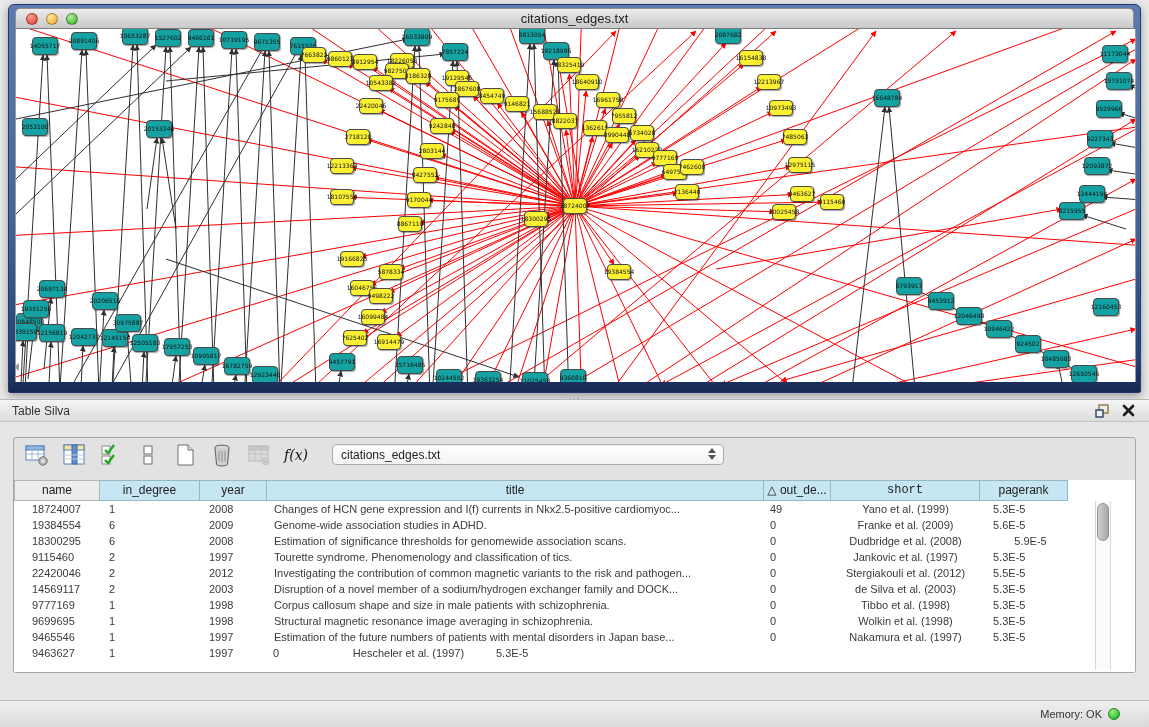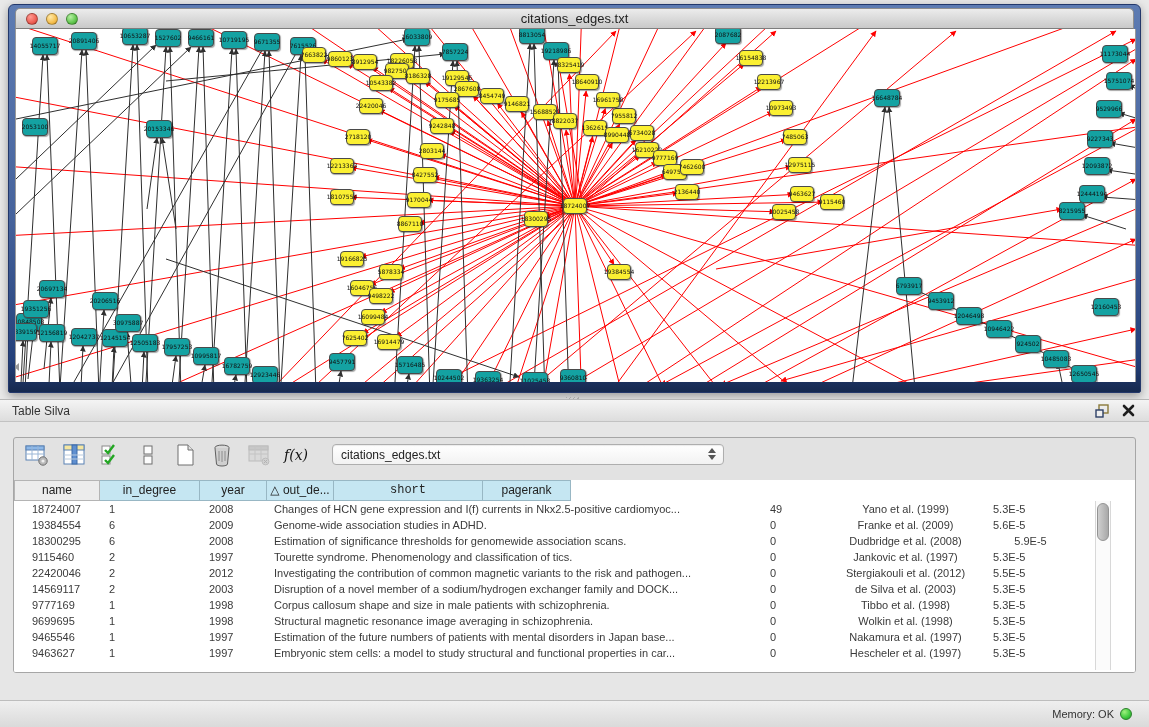--- a/index.html
+++ b/index.html
@@ -74,21 +74,21 @@
   .tab-bar{position:absolute;left:50%;transform:translateX(-50%);top:253px;display:flex;
     border-radius:5px;box-shadow:0 1px 1px rgba(255,255,255,.8);}
   .tab{height:19px;line-height:19px;padding:0 13px;font-size:12px;color:#222;
     background:linear-gradient(#fdfdfd,#ececec);border:1px solid #8e8e8e;border-left:none;}
   .tab:first-child{border-left:1px solid #8e8e8e;border-radius:5px 0 0 5px;}
   .tab:last-child{border-radius:0 5px 5px 0;}
   .tab.sel{background:linear-gradient(#7d7d7d,#646464);color:#f3f3f3;}
 
   .status-bar{position:absolute;left:0;bottom:0;width:100%;height:27px;box-sizing:border-box;
     background:linear-gradient(#efefef,#dadada);border-top:1px solid #bdbdbd;
-    display:flex;align-items:center;justify-content:flex-end;padding-right:17px;gap:6px;
+    display:flex;align-items:center;justify-content:flex-end;padding-right:29px;gap:6px;
     font-size:11px;color:#333;}
   .mem-dot{width:12px;height:12px;border-radius:50%;box-sizing:border-box;
     background:radial-gradient(circle at 35% 30%,#9ff07e,#3dc93d 60%,#2a8f2a);border:1px solid #2a7f2a;}
 </style>
 </head>
 <body>
 
 <div class="net-window">
   <div class="titlebar">
     <div class="lights">
@@ -581,20 +581,21 @@
             <i class="down"></i>
           </span>
       </div>
     </div>
 
     <div class="tbl">
       <div class="thead" id="thead">
           <div class="th gray" style="width: 86px;">name</div>
           <div class="th" style="width: 100px;">in_degree</div>
           <div class="th" style="width: 67px;">year</div>
+          <div class="th" style="width: 497px;">title</div>
           <div class="th" style="width: 67px;">△ out_de...</div>
           <div class="th" style="width: 149px; font-family: Liberation Mono, monospace;">short</div>
           <div class="th" style="width: 88px;">pagerank</div>
         </div>
       <div class="rows" id="trows">
           <div class="tr">
             <div class="td" style="width: 86px; text-align: left; padding-left: 18px;">18724007</div>
             <div class="td" style="width: 100px; text-align: left; padding-left: 9px;">1</div>
             <div class="td" style="width: 67px; text-align: left; padding-left: 9px;">2008</div>
             <div class="td" style="width: 497px; text-align: left; padding-left: 7px;">Changes of HCN gene expression and I(f) currents in Nkx2.5-positive cardiomyoc...</div>
@@ -671,21 +672,20 @@
             <div class="td" style="width: 67px; text-align: left; padding-left: 9px;">1997</div>
             <div class="td" style="width: 497px; text-align: left; padding-left: 7px;">Estimation of the future numbers of patients with mental disorders in Japan base...</div>
             <div class="td" style="width: 67px; text-align: left; padding-left: 6px;">0</div>
             <div class="td" style="width: 149px; text-align: center;">Nakamura et al. (1997)</div>
             <div class="td" style="width: 88px; text-align: left; padding-left: 13px;">5.3E-5</div>
           </div>
           <div class="tr">
             <div class="td" style="width: 86px; text-align: left; padding-left: 18px;">9463627</div>
             <div class="td" style="width: 100px; text-align: left; padding-left: 9px;">1</div>
             <div class="td" style="width: 67px; text-align: left; padding-left: 9px;">1997</div>
-            <div class="td" style="width: 497px; text-align: left; padding-left: 7px;">Embryonic stem cells: a model to study structural and functional properties in car...</div>
             <div class="td" style="width: 67px; text-align: left; padding-left: 6px;">0</div>
             <div class="td" style="width: 149px; text-align: center;">Hescheler et al. (1997)</div>
             <div class="td" style="width: 88px; text-align: left; padding-left: 13px;">5.3E-5</div>
           </div>
         </div>
       <div class="scrollbar">
         <div class="thumb"></div>
       </div>
     </div>
   </div>

